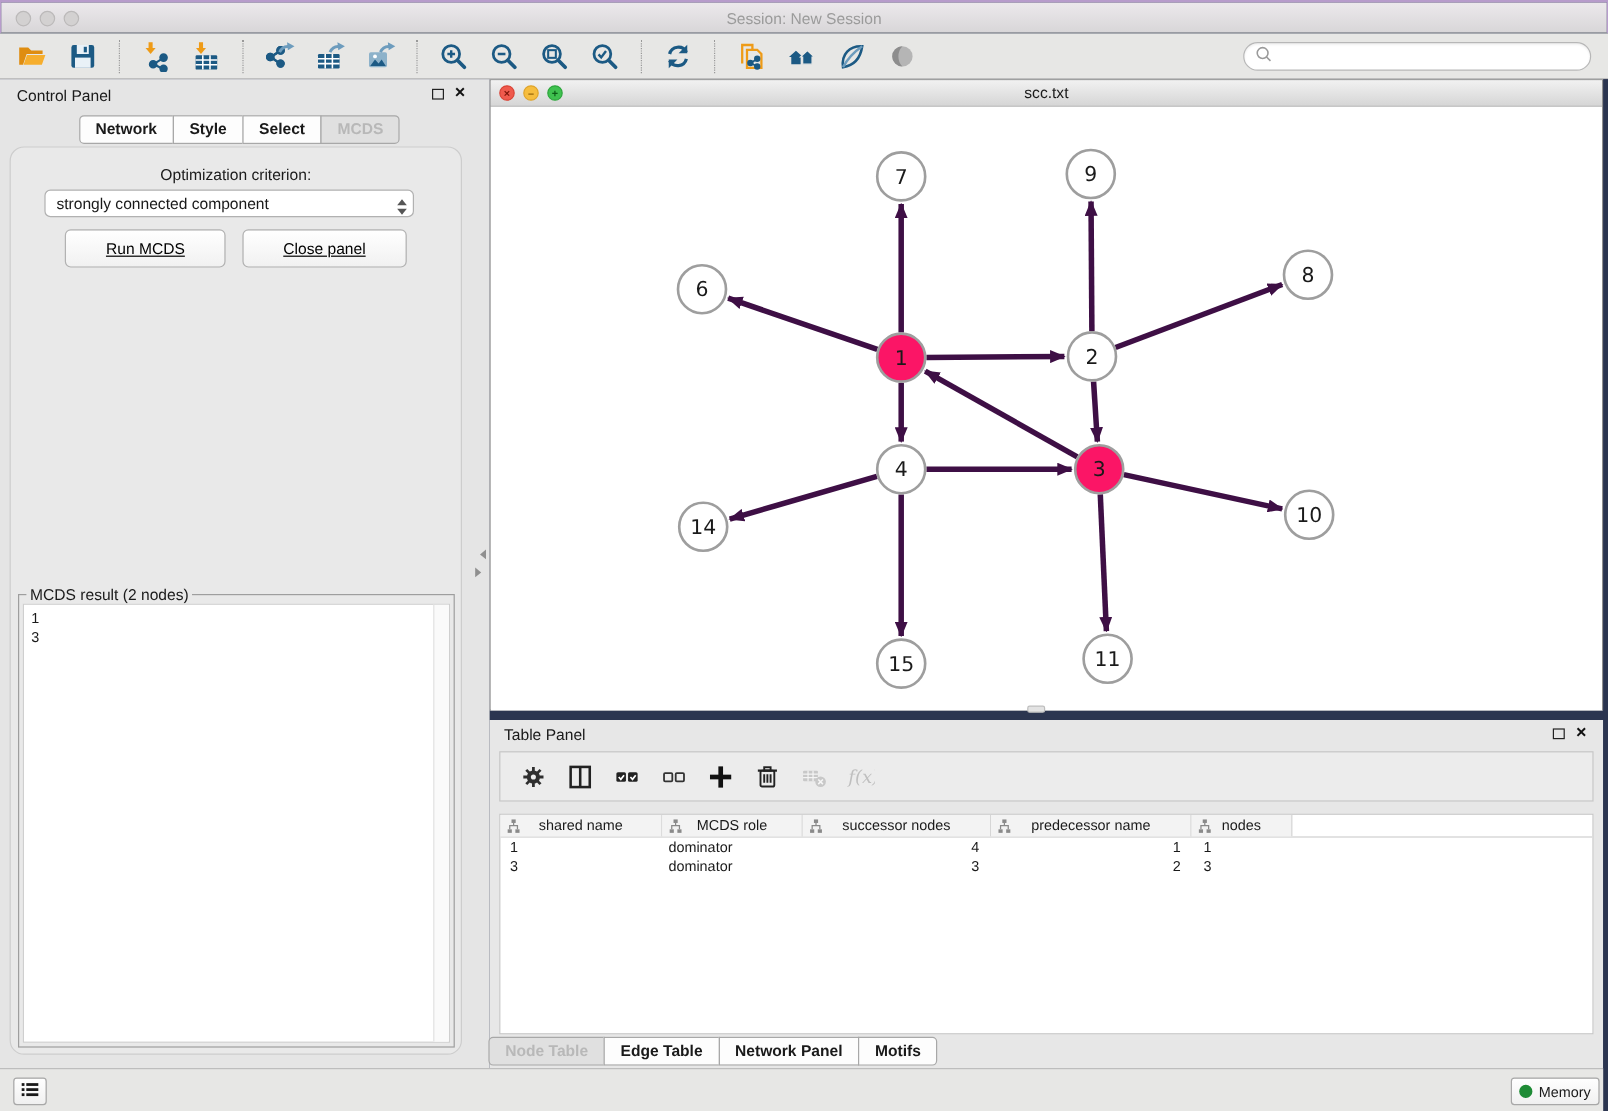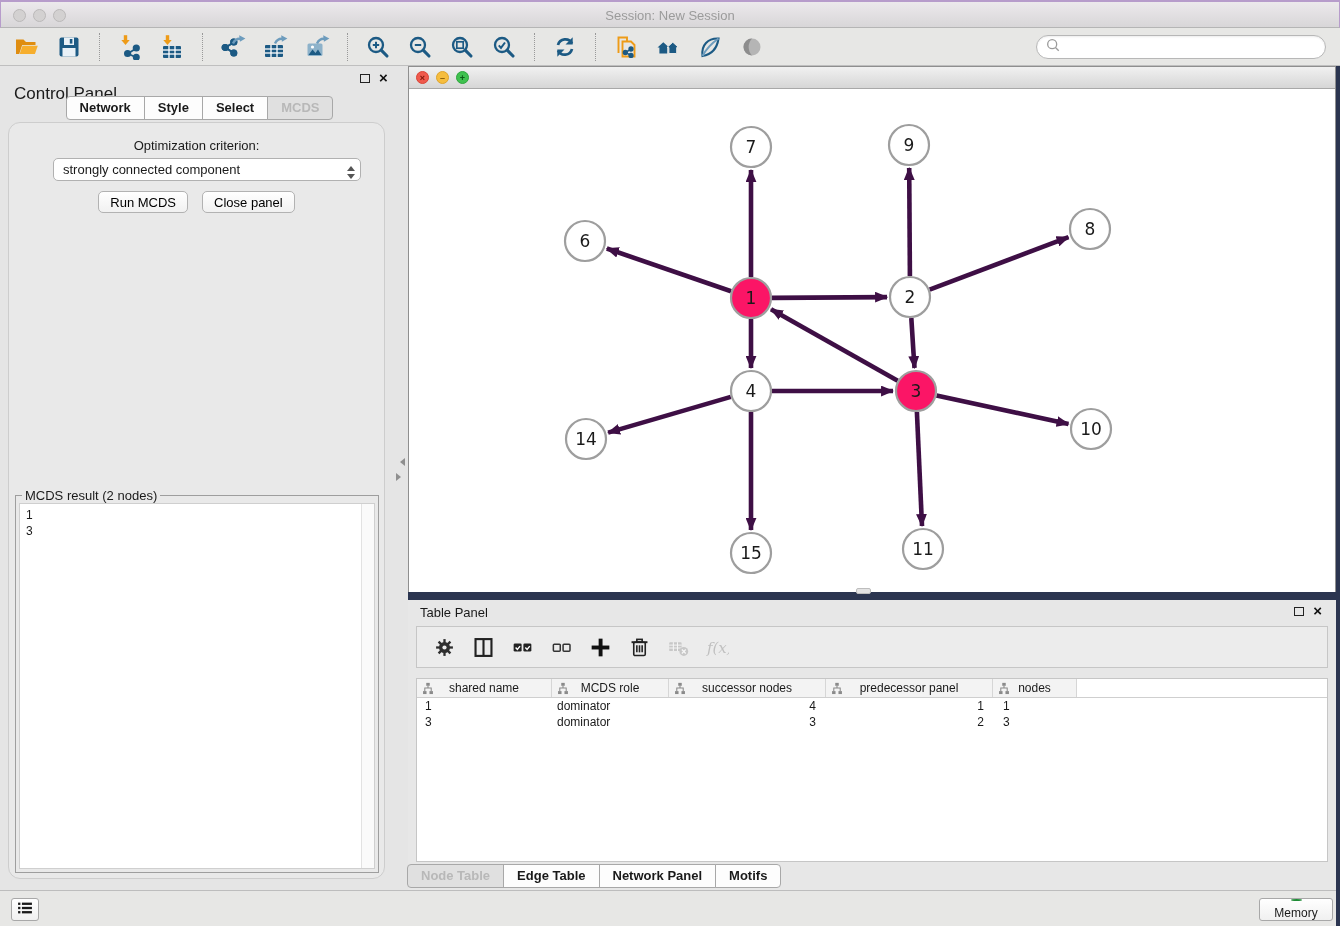--- a/index.html
+++ b/index.html
@@ -18,39 +18,39 @@
   .toolbar { position:absolute; left:0; top:28px; width:1340px; height:38px; background:#e7e7e5; border-bottom:1px solid #bfbfbf; }
   .tb-row { position:absolute; left:6px; top:0; height:37px; display:flex; align-items:center; }
   .tb-icon { width:30px; height:30px; margin:0 6px; display:flex; align-items:center; justify-content:center; }
   .tb-sep { width:1px; height:28px; border-left:1px dotted #999; margin:0 9px; }
   .search { position:absolute; right:14px; top:7px; width:290px; height:24px; background:#fff;
     border:1px solid #b7b7b7; border-radius:12px; display:flex; align-items:center; padding-left:7px; box-shadow:inset 0 1px 2px rgba(0,0,0,.08); }
   .search input { border:none; outline:none; flex:1; font-size:12px; background:transparent; font-family:"Liberation Sans",sans-serif; }
 
   
   .control-panel { position:absolute; left:0; top:66px; width:408px; height:824px; background:#e5e5e5; }
-  .cp-title { position:absolute; left:14px; top:6px; font-size:17px;margin-top:12px; }
+  .cp-title { position:absolute; left:14px; top:6px; font-size:13px; }
   .panel-float { width:10px; height:9px; border:1.4px solid #222; display:inline-block; }
   .panel-close { font-size:15px; font-weight:900; line-height:10px; color:#111; }
   .cp-ctrl { position:absolute; top:7px; display:flex; gap:9px; align-items:center; }
   .cp-tabs { position:absolute; left:0; width:400px; top:30px; display:flex; justify-content:center; }
   .seg-tab { padding:3px 13px 4px; font-size:13px; font-weight:600; background:#fdfdfd; border:1px solid #a8a8a8; margin-left:-1px; cursor:default; }
   .seg-tab:first-child { border-radius:4px 0 0 4px; }
   .seg-tab:last-child { border-radius:0 4px 4px 0; }
   .seg-tab.pressed { background:#e0e0e0; color:#b8b8b8; }
   .cp-body { position:absolute; left:8px; top:56px; width:377px; height:757px; background:#e9e9e9; border:1px solid #cdcdcd; border-radius:12px; }
   .opt-label { position:absolute; top:15px; left:0; right:0; text-align:center; font-size:13px; }
-  .criterion { position:absolute; left:44px; top:35px; width:308px; height:23px; background:#fff; border:1px solid #b1b1b1; border-radius:5px;
+  .criterion { position:absolute; left:28px; top:35px; width:308px; height:23px; background:#fff; border:1px solid #b1b1b1; border-radius:5px;
     font-size:13px; display:flex; align-items:center; padding-left:9px; }
   .stepper { position:absolute; right:5px; top:3px; display:flex; flex-direction:column; gap:3px; align-items:center; }
   .tri-up { width:0; height:0; border:4px solid transparent; border-bottom:5px solid #555; }
   .tri-dn { width:0; height:0; border:4px solid transparent; border-top:5px solid #555; }
   .btn-row { position:absolute; top:68px; left:0; right:0; display:flex; justify-content:center; gap:14px; }
-  .mac-btn { height:22px; padding:0 11px; background:linear-gradient(#ffffff,#f1f1f1); border:1px solid #b2b2b2; border-radius:5px;
-    font-size:13px; font-family:"Liberation Sans",sans-serif; }
+  .mac-btn { height:32px; padding:0 33px; background:linear-gradient(#ffffff,#f1f1f1); border:1px solid #b2b2b2; border-radius:5px;
+    font-size:13px; font-family:"Liberation Sans",sans-serif;text-decoration:underline; }
   .fieldset { position:absolute; left:6px; top:372px; width:364px; height:378px; border:1px solid #9e9e9e; }
   .legend { position:absolute; top:-8px; left:6px; background:#e9e9e9; padding:0 3px; font-size:13px; }
   .result-box { position:absolute; left:3px; top:7px; right:3px; bottom:3px; background:#fff; border:1px solid #cfcfcf;
     font-size:12px; line-height:16px; padding:3px 6px; white-space:pre; }
   .result-scroll { position:absolute; right:4px; top:8px; bottom:4px; width:13px; background:#fafafa; border-left:1px solid #e2e2e2; }
 
   
   .v-handle { position:absolute; left:396px; top:458px; display:flex; flex-direction:column; gap:7px; }
   .vh-l { width:0; height:0; border:4px solid transparent; border-right:5px solid #8f8f8f; }
   .vh-r { width:0; height:0; border:4px solid transparent; border-left:5px solid #8f8f8f; }
@@ -79,21 +79,21 @@
   .th-row { display:flex; height:19px; border-bottom:1px solid #cfcfcf; }
   .th-cell { position:relative; background:#f3f3f3; border-right:1px solid #d6d6d6; font-size:12px; display:flex; align-items:center; justify-content:center; }
   .th-fork { position:absolute; left:5px; top:3px; }
   .td-row { display:flex; height:16px; font-size:12px; }
   .td-cell { overflow:hidden; white-space:nowrap; line-height:16px; }
   .tp-tabs { position:absolute; left:0; right:0; top:264px; display:flex; justify-content:flex-start; }
 
   
   .statusbar { position:absolute; left:0; top:890px; width:1340px; height:36px; background:#e7e7e5; border-top:1px solid #bdbdbd; }
   .sb-btn { position:absolute; top:7px; height:23px; background:linear-gradient(#fff,#f0f0f0); border:1px solid #a8a8a8; border-radius:3px;
-    display:flex; align-items:center; justify-content:center; font-size:12px; gap:5px;flex-direction:column; }
+    display:flex; align-items:center; justify-content:center; font-size:12px; gap:5px; }
   .mem-dot { width:11px; height:11px; border-radius:50%; background:#1e8b35; }
 
   .desktop-strip { position:absolute; left:1336px; top:66px; width:4px; height:860px; background:#2b3550; }
   .dim { opacity:.55; }
 </style>
 </head>
 <body>
 
 <div>
 
@@ -320,20 +320,21 @@
       <span class="vh-r"></span>
   </div>
 
   <div class="netwin">
     <div class="net-titlebar">
       <div class="net-lights">
         <span class="tl tl-red">×</span>
         <span class="tl tl-yel">–</span>
         <span class="tl tl-grn">+</span>
       </div>
+      <div class="net-title">scc.txt</div>
     </div>
     <div class="canvas" id="net-canvas">
         <svg width="926" height="503" viewBox="0 0 926 503" xmlns="http://www.w3.org/2000/svg">
       <defs>
             <marker id="arr" viewBox="0 0 12 10" refX="11" refY="5" markerWidth="13" markerHeight="11" orient="auto" markerUnits="userSpaceOnUse">
               <path d="M0 0 L12 5 L0 10 z" fill="#3e0f45"></path>
             </marker>
           </defs>
       <line x1="342.0" y1="188.0" x2="342.0" y2="81.0" stroke="#3e0f45" stroke-width="4.6" marker-end="url(#arr)"></line>
           <line x1="322.1" y1="202.2" x2="197.8" y2="159.5" stroke="#3e0f45" stroke-width="4.6" marker-end="url(#arr)"></line>
@@ -515,21 +516,21 @@
           </div>
           <div class="th-cell" style="width: 167px;">
             <span class="th-fork"><svg width="12" height="13" viewBox="0 0 13 15">
                 <g stroke="#8a8a8a" stroke-width="1.2" fill="none">
                   <path d="M6.5 4.5 v2.5 M2.8 10.5 V7 h7.4 v3.5"></path>
                 </g>
                 <rect x="4.5" y="1" width="4" height="3.4" fill="#8a8a8a"></rect>
                 <rect x="0.8" y="10.5" width="4" height="3.4" fill="#8a8a8a"></rect>
                 <rect x="8.2" y="10.5" width="4" height="3.4" fill="#8a8a8a"></rect>
               </svg></span>
-            <span>predecessor panel</span>
+            <span>predecessor name</span>
           </div>
           <div class="th-cell" style="width: 84px;">
             <span class="th-fork"><svg width="12" height="13" viewBox="0 0 13 15">
                 <g stroke="#8a8a8a" stroke-width="1.2" fill="none">
                   <path d="M6.5 4.5 v2.5 M2.8 10.5 V7 h7.4 v3.5"></path>
                 </g>
                 <rect x="4.5" y="1" width="4" height="3.4" fill="#8a8a8a"></rect>
                 <rect x="0.8" y="10.5" width="4" height="3.4" fill="#8a8a8a"></rect>
                 <rect x="8.2" y="10.5" width="4" height="3.4" fill="#8a8a8a"></rect>
               </svg></span>

